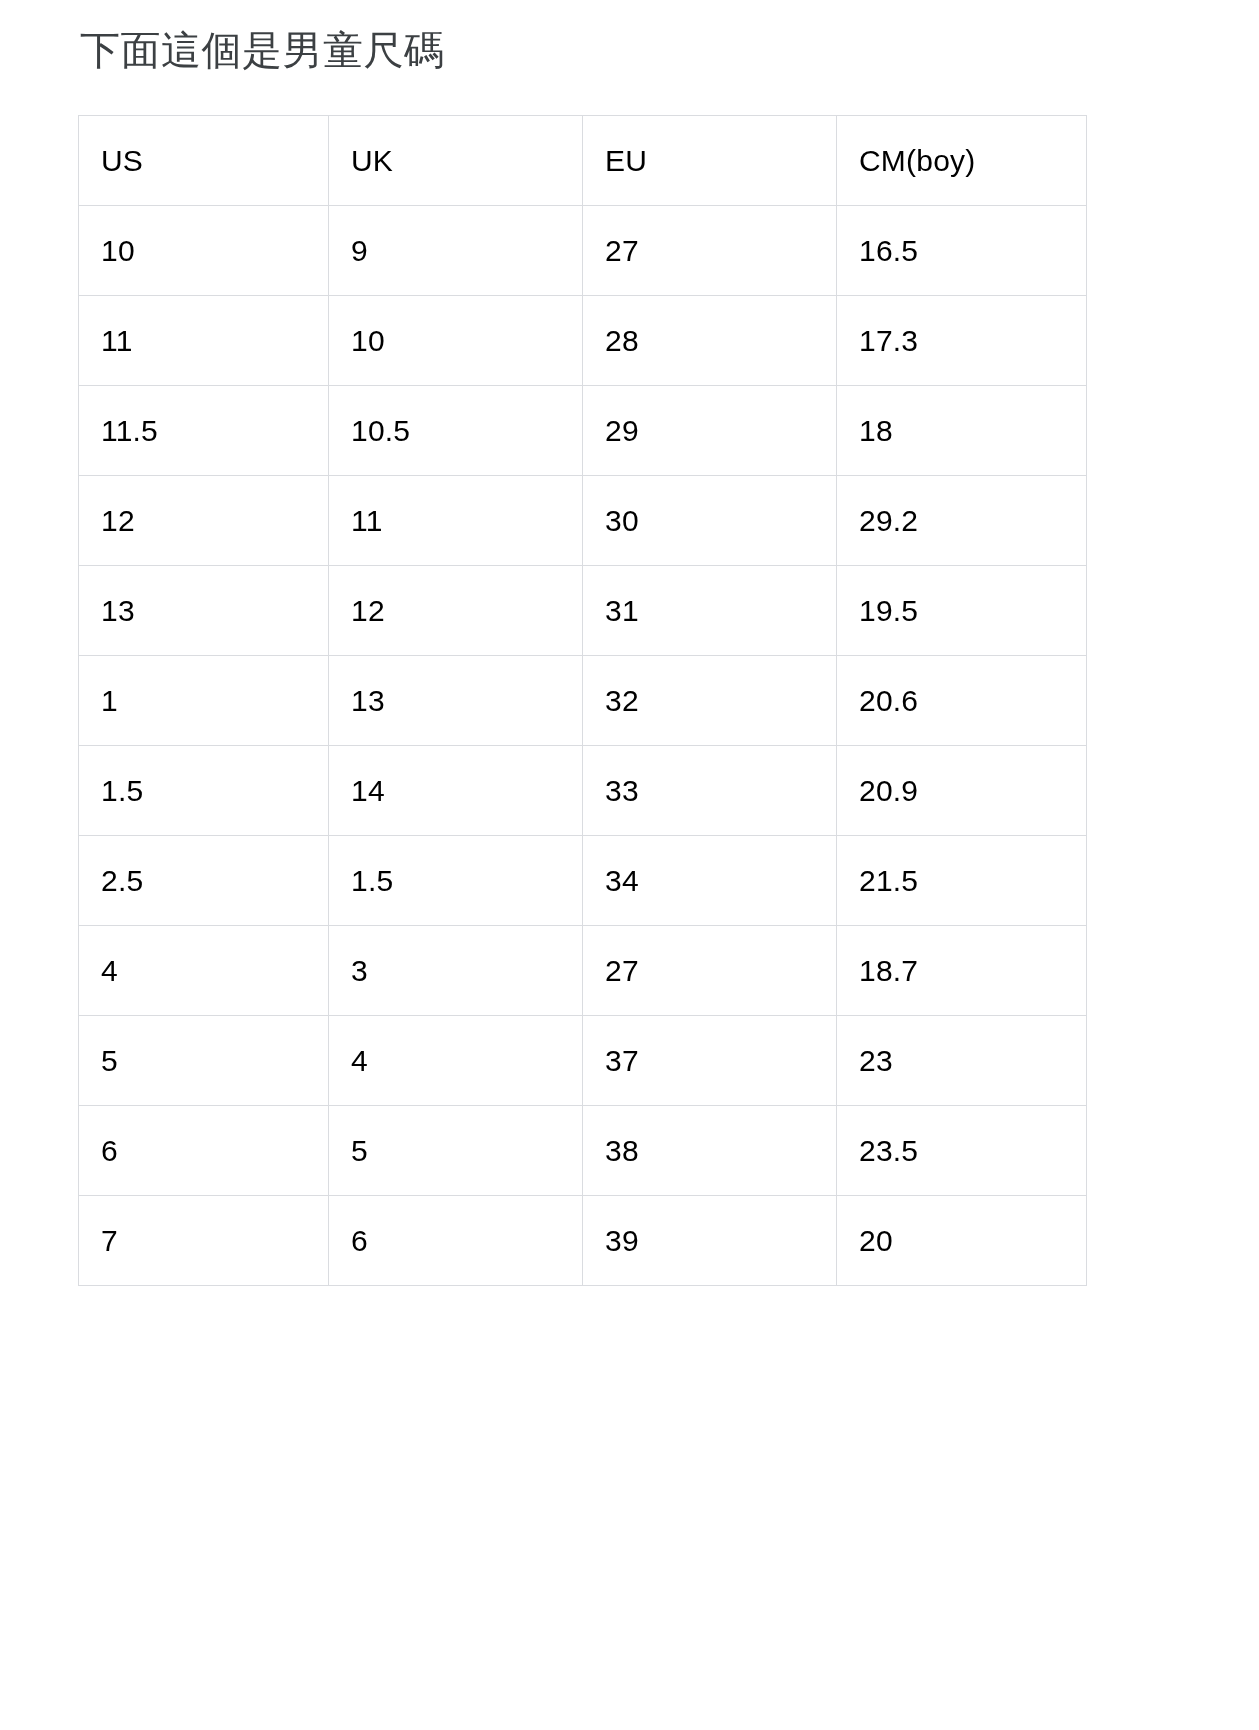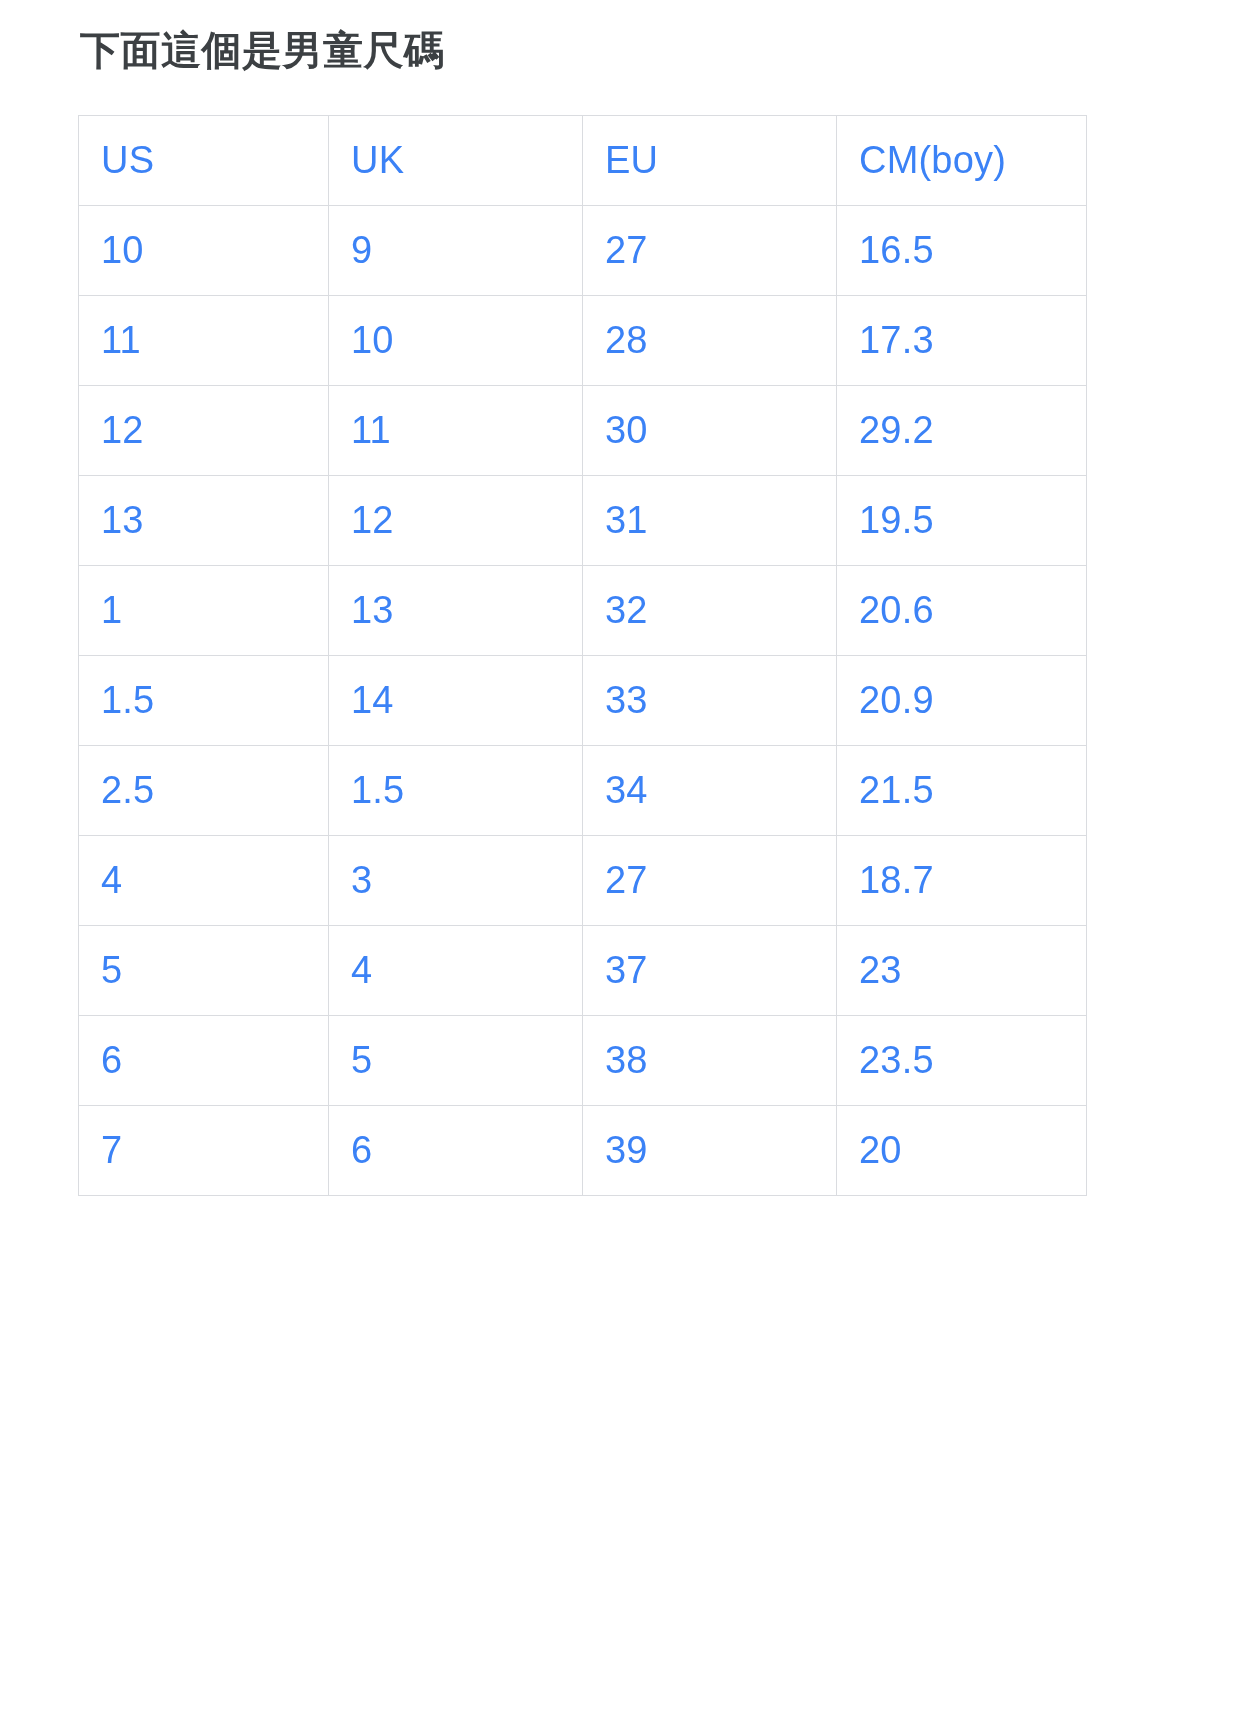--- a/index.html
+++ b/index.html
@@ -22,21 +22,21 @@
     box-sizing: border-box;
     padding: 0;
     overflow: hidden;
   }
   .heading {
     position: absolute;
     left: 80px;
     top: 26px;
     font-size: 40px;
     line-height: 1.22;
-    font-weight: 700;
+    font-weight: 400;
     color: #3c4043;
     letter-spacing: 0.5px;
     white-space: nowrap;
   }
   .table-wrap {
     position: absolute;
     left: 78px;
     top: 115px;
     width: 1008px;
   }
@@ -51,23 +51,23 @@
   table.size-table col.c-eu { width: 254px; }
   table.size-table col.c-cm { width: 250px; }
 
   table.size-table th,
   table.size-table td {
     border: 1px solid #dadce0;
     padding: 0 0 0 22px;
     height: 89px;
     vertical-align: middle;
     text-align: left;
-    font-size: 38px;
+    font-size: 30px;
     font-weight: 400;
-    color: #3b82f6;
+    color: #000000;
     line-height: 1.2;
     letter-spacing: 0.2px;
     white-space: nowrap;
     overflow: visible;
   }
   table.size-table thead th {
     font-weight: 400;
   }
   table.size-table tbody tr:last-child td {
     border-bottom: 1px solid #dadce0;
@@ -101,20 +101,26 @@
           <td>10</td>
           <td>9</td>
           <td>27</td>
           <td>16.5</td>
         </tr>
         <tr>
           <td>11</td>
           <td>10</td>
           <td>28</td>
           <td>17.3</td>
+        </tr>
+        <tr>
+          <td>11.5</td>
+          <td>10.5</td>
+          <td>29</td>
+          <td>18</td>
         </tr>
         <tr>
           <td>12</td>
           <td>11</td>
           <td>30</td>
           <td>29.2</td>
         </tr>
         <tr>
           <td>13</td>
           <td>12</td>

